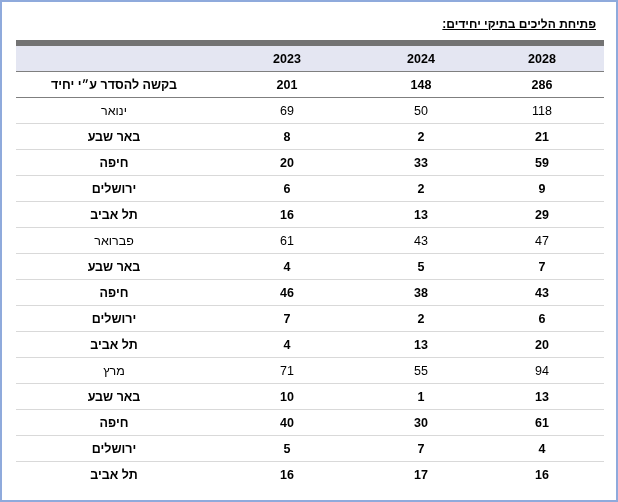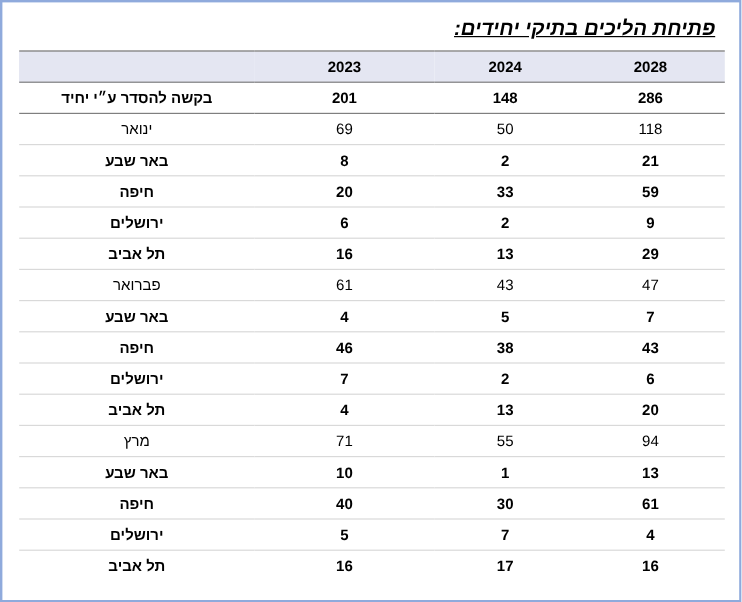--- a/index.html
+++ b/index.html
@@ -22,26 +22,25 @@
     border: 2px solid #8faadc;
     background: #ffffff;
     padding: 12px 14px 0 14px;
   }
   .title-row {
     text-align: right;
     direction: rtl;
     padding: 0 6px 8px 0;
   }
   .title {
-    font-size: 17px;
+    font-size: 12px;
     font-weight: bold;
     text-decoration: underline;
     color: #000000;
     white-space: nowrap;
-    font-style: italic;
   }
   table.data {
     border-collapse: collapse;
     width: 588px;
     table-layout: fixed;
     direction: rtl;
   }
   table.data col.c-label { width: 196px; }
   table.data col.c-2023  { width: 150px; }
   table.data col.c-2024  { width: 118px; }
@@ -52,21 +51,21 @@
     padding: 0;
     height: 25px;
     vertical-align: middle;
   }
   thead tr {
     background: #e4e6f2;
   }
   thead th {
     font-weight: bold;
     color: #000000;
-    border-top: 1px solid #737373;
+    border-top: 6px solid #737373;
     border-bottom: 1px solid #7f7f7f;
   }
   thead th.label-head {
     background: #e4e6f2;
   }
   th.num, td.num {
     text-align: center;
     direction: ltr;
   }
   th.label-head, td.label {

